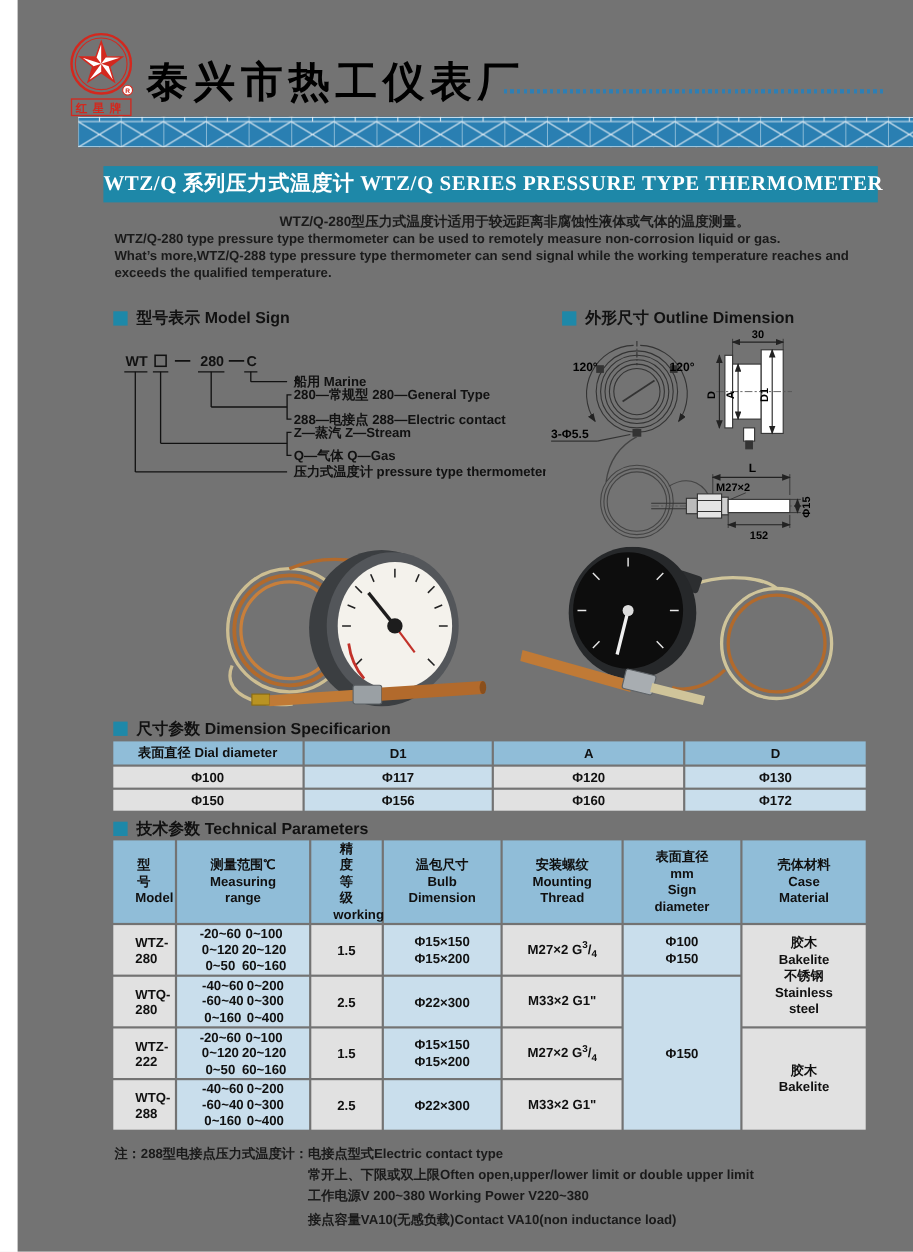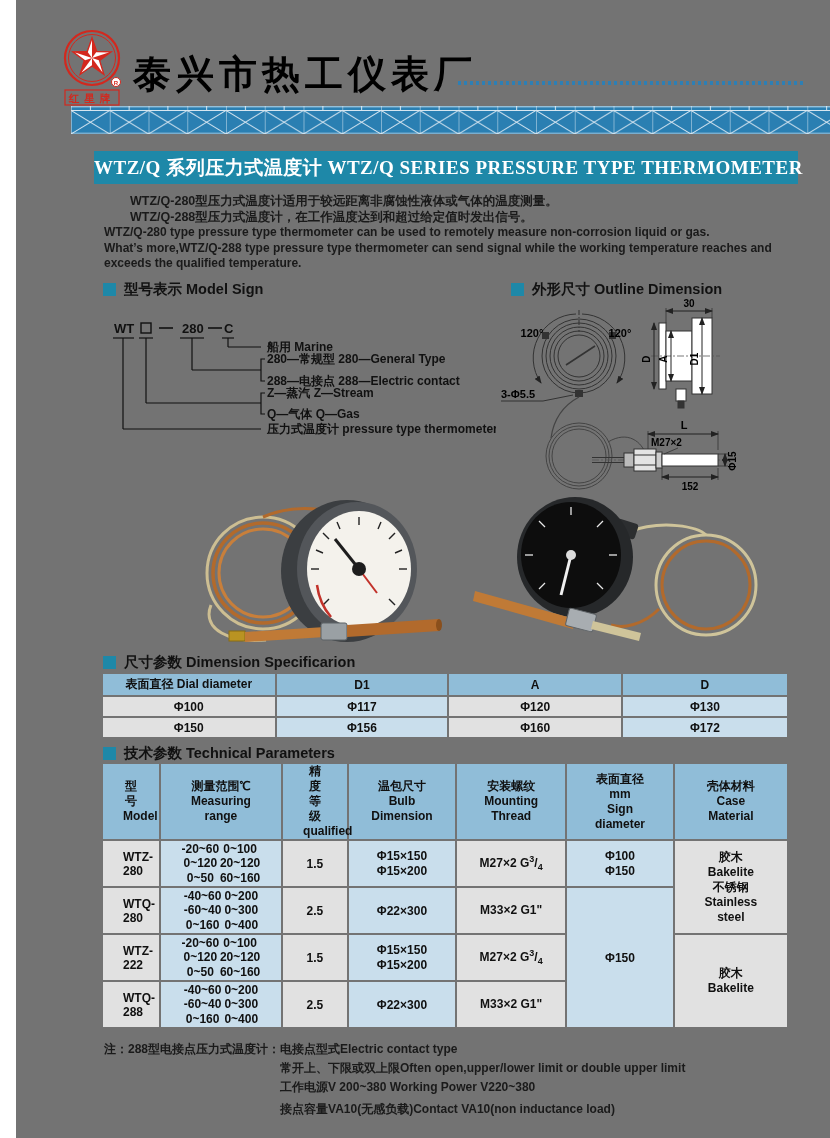--- a/index.html
+++ b/index.html
@@ -11,21 +11,21 @@
   .company{font-size:38px;font-weight:900;letter-spacing:5px;color:#000;white-space:nowrap;}
   .dotline{height:4px;background:repeating-linear-gradient(to right,#2E7FB4 0 3px,transparent 3px 6px);}
 
   
   .titlebar{background:#1E88A8;color:#fff;height:33px;line-height:33px;
             font-family:"Liberation Serif",serif;font-weight:bold;font-size:19px;
             letter-spacing:.5px;white-space:nowrap;}
 
   
   .intro{font-size:12px;font-weight:bold;line-height:15.5px;color:#1a1a1a;}
-  .intro .cn{text-indent:26px;font-size:12.5px;}
+  .intro .cn{text-indent:26px;font-size:12.5px;text-align:center;}
 
   
   .sechead{display:flex;align-items:center;gap:8px;font-size:14.5px;font-weight:bold;color:#111;white-space:nowrap;}
   .sechead .sq{width:13px;height:13px;background:#1E88A8;flex:0 0 auto;}
 
   
   table.spec{border-collapse:separate;border-spacing:2px;table-layout:fixed;}
   table.spec td{text-align:center;vertical-align:middle;font-size:12px;font-weight:bold;color:#101010;padding:0 20px;}
   td.hd{background:#90BDD8;}
   td.g{background:#E1E1E1;}
@@ -83,21 +83,20 @@
     </defs>
     <rect width="775" height="28" fill="url(#bandp)"></rect>
     <line x1="0" y1="0.8" x2="775" y2="0.8" stroke="#EAF2F8" stroke-width="1" opacity="0.8"></line>
     <line x1="0" y1="27.2" x2="775" y2="27.2" stroke="#EAF2F8" stroke-width="1" opacity="0.6"></line>
   </svg>
 
   <div class="abs titlebar" style="left:78px;top:151px;width:704px">WTZ/Q 系列压力式温度计 WTZ/Q SERIES PRESSURE TYPE THERMOMETER</div>
 
   <div class="abs intro" style="left:88px;top:194px;width:702px">
     <div class="cn">WTZ/Q-280型压力式温度计适用于较远距离非腐蚀性液体或气体的温度测量。</div>
-    <div class="cn">WTZ/Q-288型压力式温度计，在工作温度达到和超过给定值时发出信号。</div>
     <div>WTZ/Q-280 type pressure type thermometer can be used to remotely measure non-corrosion liquid or gas.</div>
     <div>What’s more,WTZ/Q-288 type pressure type thermometer can send signal while the working temperature reaches and exceeds the qualified temperature.</div>
   </div>
 
   <div class="abs sechead" style="left:87px;top:280px">
     <span class="sq"></span>
     <span>型号表示 Model Sign</span>
   </div>
   <div class="abs sechead" style="left:495px;top:280px">
     <span class="sq"></span>
@@ -352,21 +351,21 @@
       <td class="hd">
         <div>型号</div>
         <div>Model</div>
           </td>
       <td class="hd">
         <div>测量范围℃</div>
         <div>Measuring range</div>
           </td>
       <td class="hd">
         <div>精度等级</div>
-        <div>qualified</div>
+        <div>working</div>
           </td>
       <td class="hd">
         <div>温包尺寸</div>
         <div>Bulb Dimension</div>
           </td>
       <td class="hd">
         <div>安装螺纹</div>
         <div>Mounting Thread</div>
           </td>
       <td class="hd">

